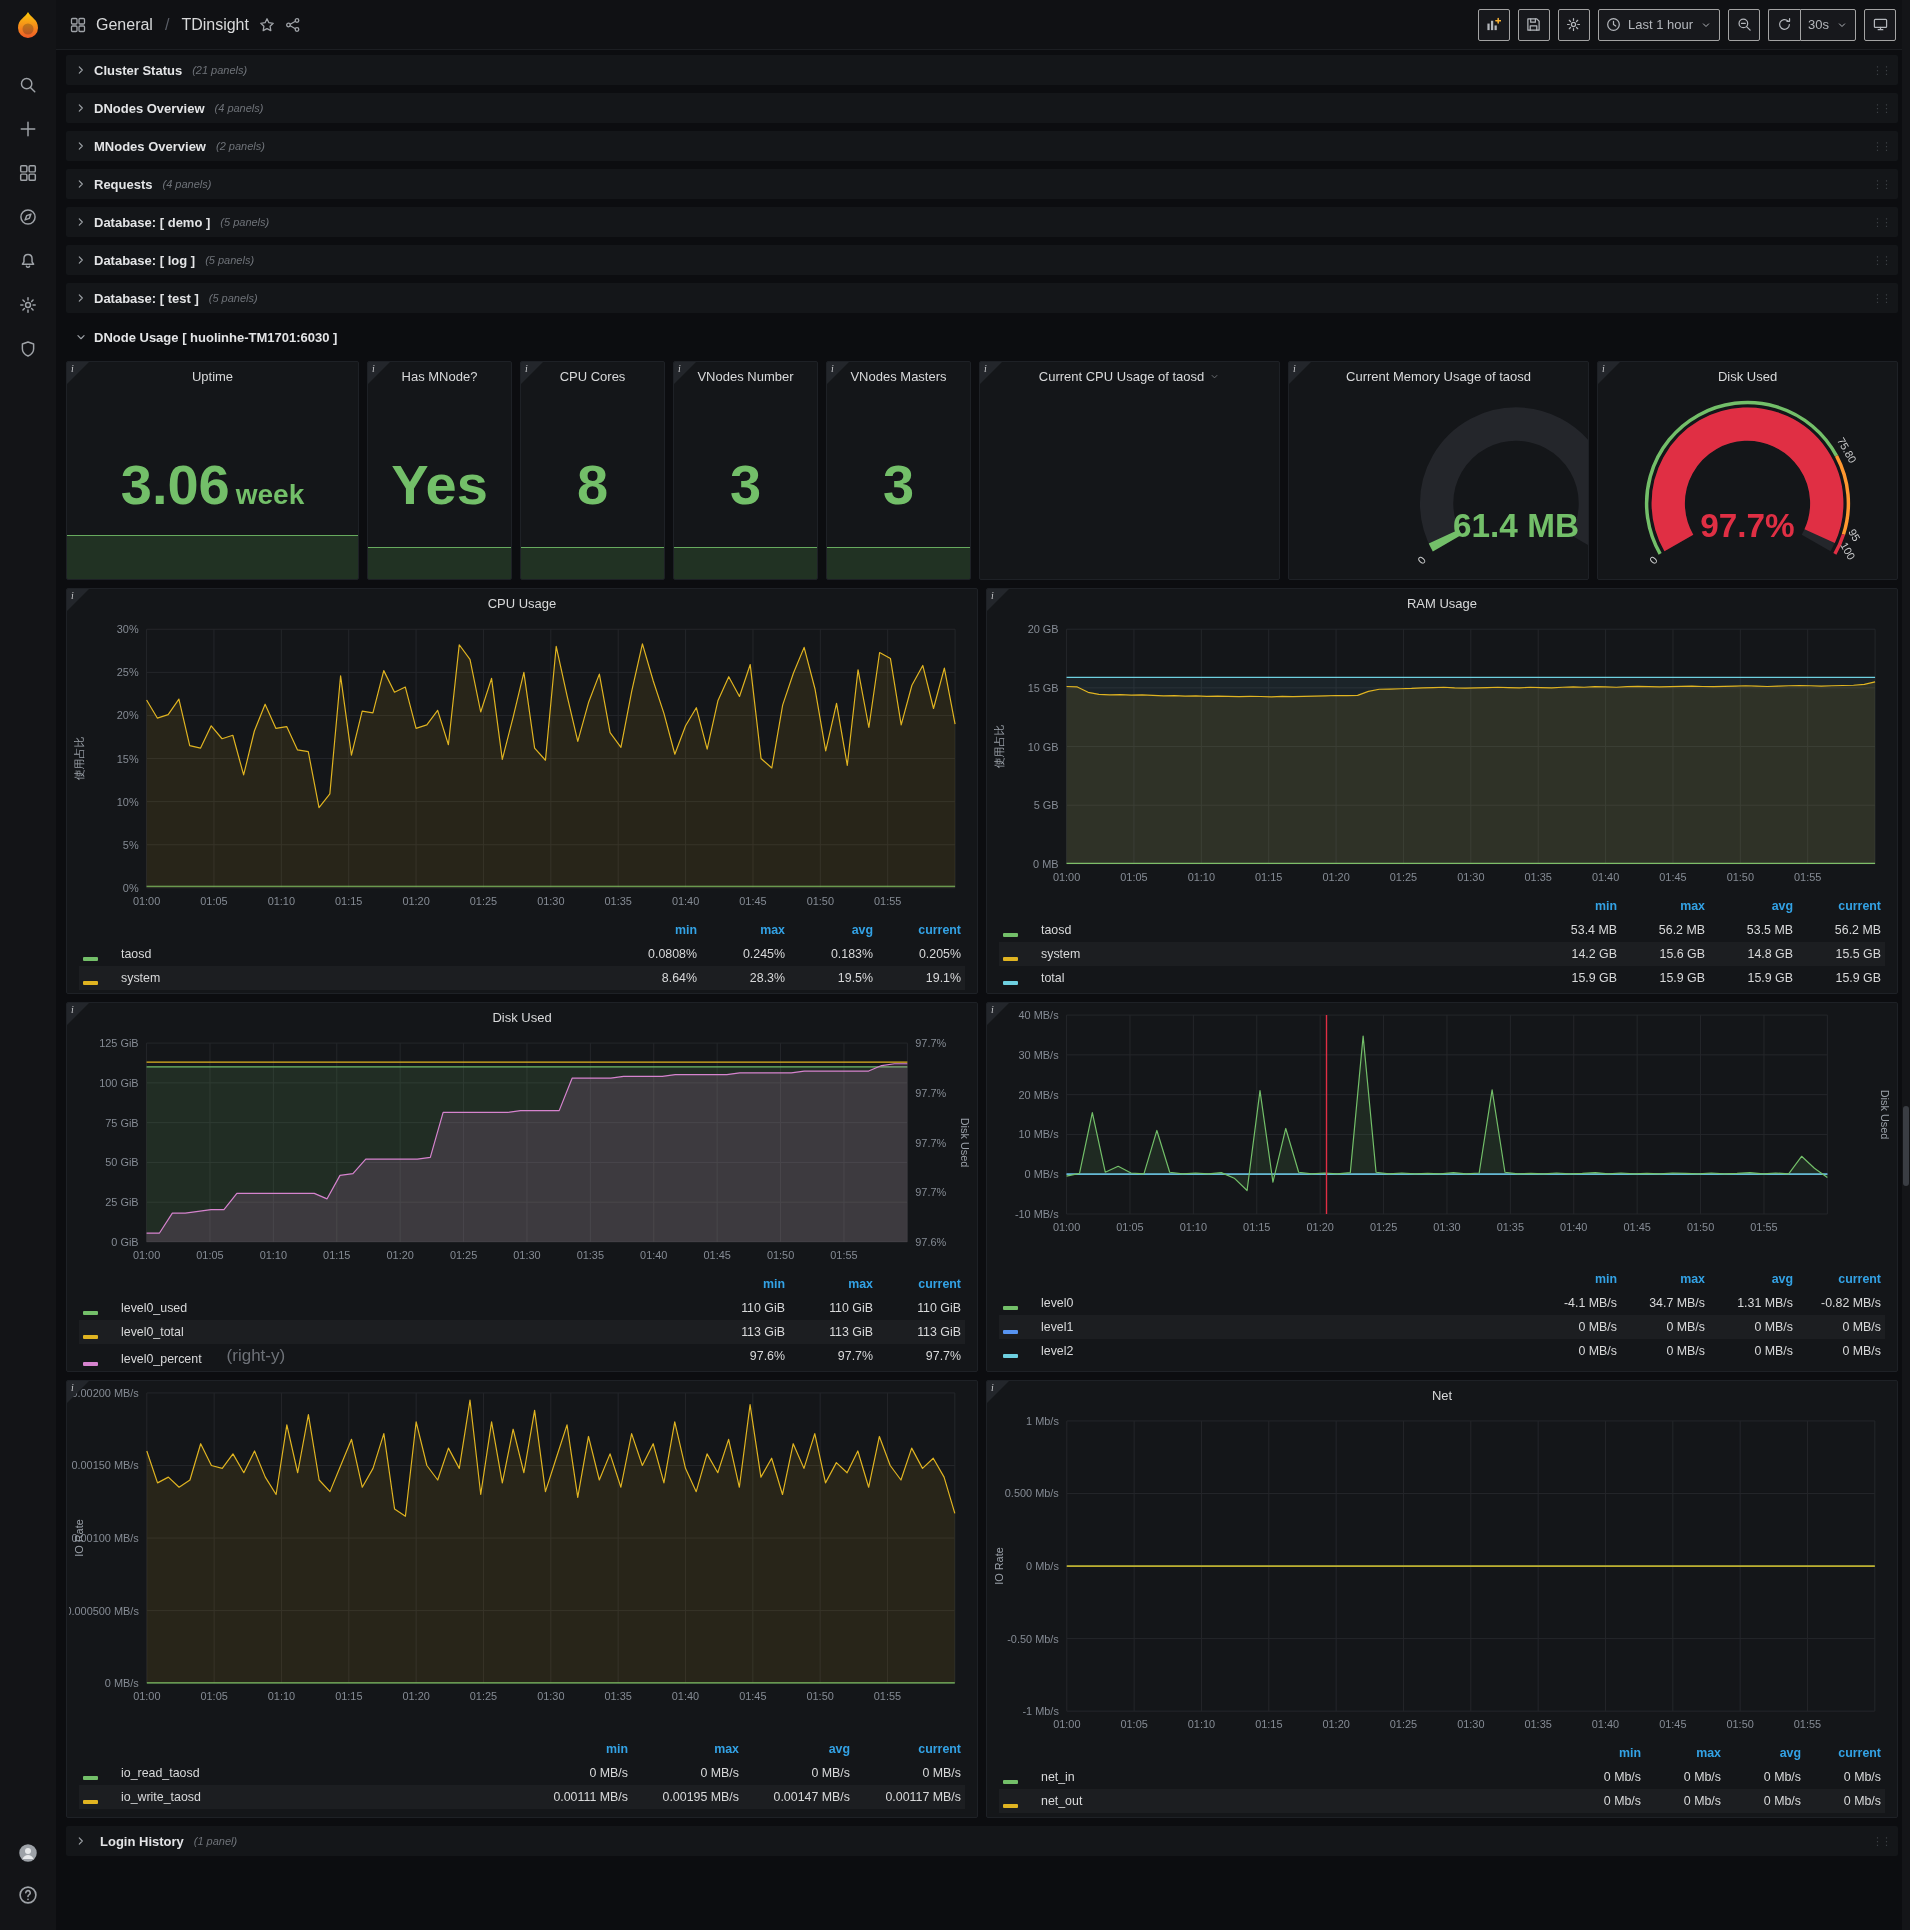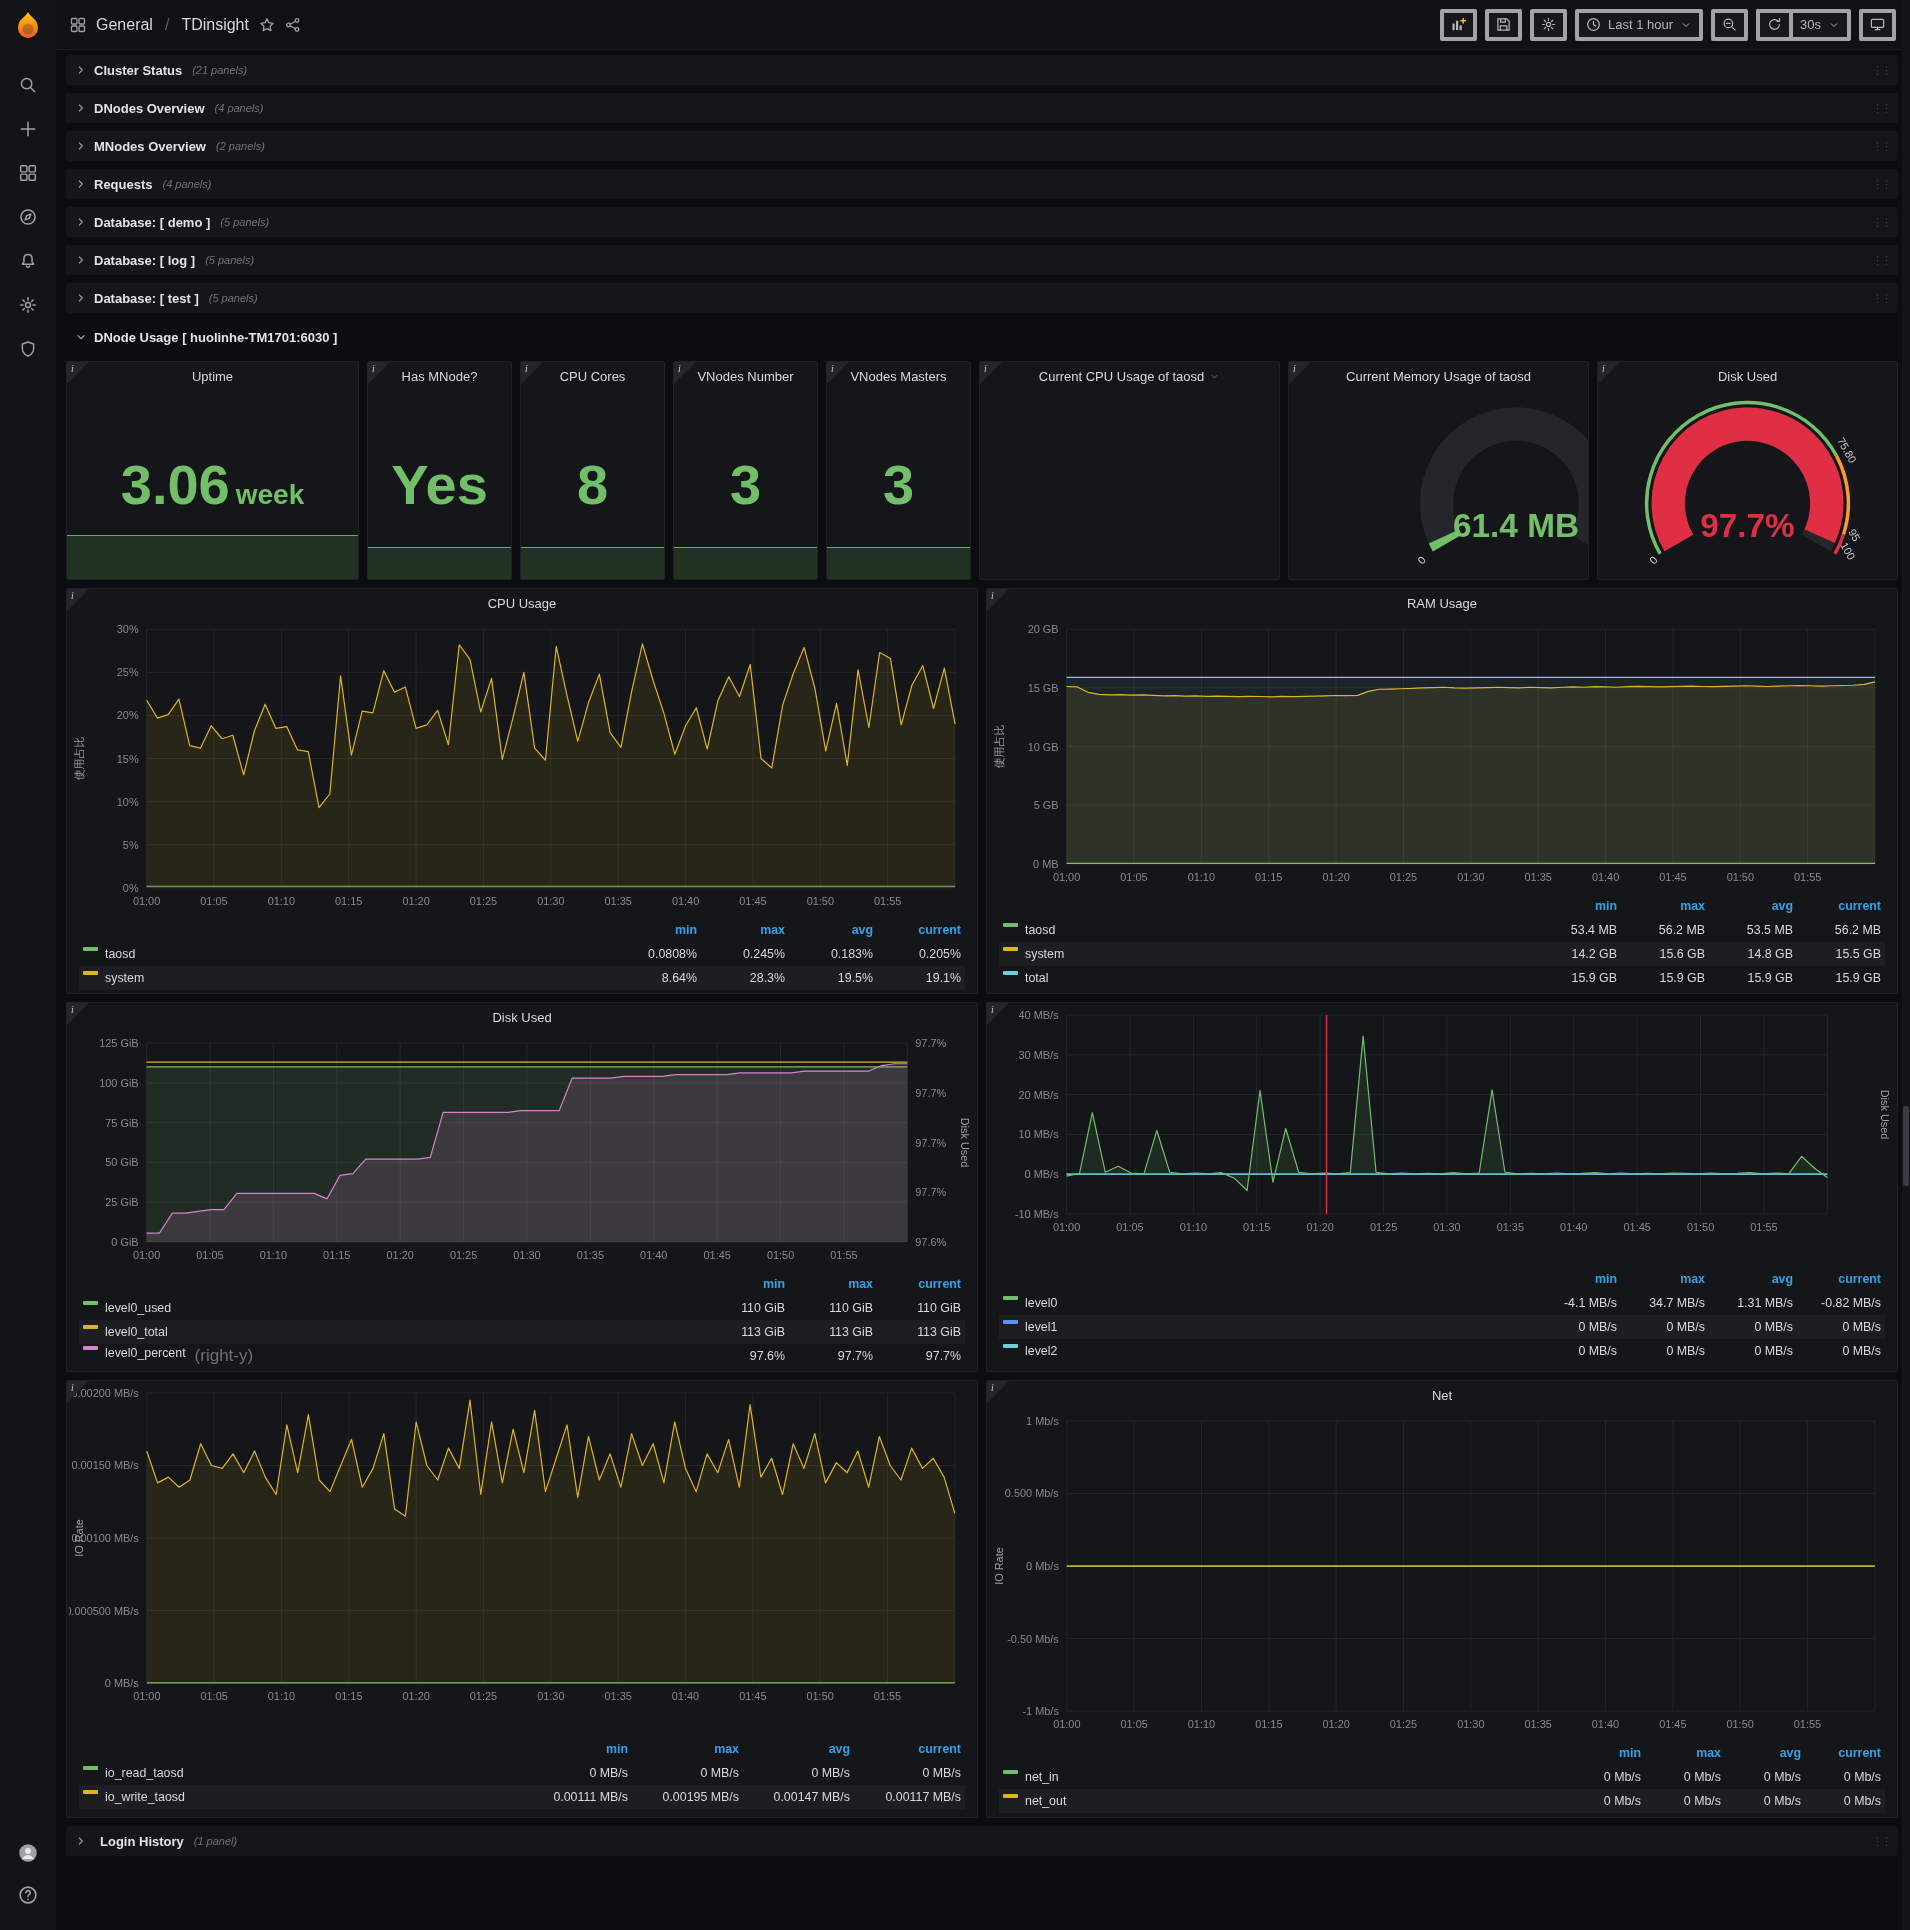--- a/index.html
+++ b/index.html
@@ -11,21 +11,21 @@
   .side-btn{width:40px;height:42px;display:flex;align-items:center;justify-content:center;color:#9fa3a8;cursor:pointer;border-radius:3px}
   .side-spacer{flex:1}
   .side-bottom{margin-bottom:14px;display:flex;flex-direction:column;align-items:center}
   
   .topbar{position:fixed;left:56px;right:0;top:0;height:50px;background:#101114;border-bottom:1px solid #1c1e22;
     display:flex;align-items:center;padding:0 14px;z-index:15}
   .crumb{display:flex;align-items:center;gap:10px;font-size:16px;color:#d8d9da}
   .crumb .sep{color:#5a5e66;margin:0 2px}
   .crumb-ic{color:#9fa3a8;display:flex}
   .tb-right{margin-left:auto;display:flex;align-items:center;gap:8px}
-  .tb-btn{height:32px;min-width:32px;padding:0 7px;background:#17181c;border:4px solid #a3a3a3;border-radius:2px;
+  .tb-btn{height:32px;min-width:32px;padding:0 7px;background:#17181c;border:1px solid #a3a3a3;border-radius:2px;
     display:flex;align-items:center;justify-content:center;gap:7px;color:#b4b7bc;font-size:13px;cursor:pointer}
   .tb-group{display:flex;align-items:stretch}
   .tb-group .tb-btn{border-radius:0}
   .tb-group .tb-btn:first-child{border-radius:2px 0 0 2px;border-right:none}
   .tb-group .tb-btn:last-child{border-radius:0 2px 2px 0}
   
   .content{margin-left:56px;padding:10px 12px 6px 10px}
   .varbar{display:flex;align-items:center;gap:10px;margin:4px 0 14px 2px}
   .varpair{display:flex;align-items:center;gap:4px}
   .varlabel{background:#121821;color:#539bd8;font-size:13px;font-weight:700;padding:6px 10px;border-radius:2px;cursor:default}
@@ -57,21 +57,21 @@
   .spark{position:absolute;left:0;right:0;bottom:0;background:rgba(82,150,75,.22);border-top:1px solid rgba(115,191,105,.85)}
   .gaugebody{flex:1;position:relative}
   
   .chartgrid{display:grid;grid-template-columns:1fr 1fr;grid-template-rows:406px 370px 438px;gap:8px;margin-bottom:8px}
   .plot{flex:1;position:relative;margin:2px 6px 0 2px}
   .legend{padding:2px 12px 8px 12px;font-size:12.4px}
   .lgrow{display:grid;align-items:center;min-height:24px;padding:0 4px}
   .lgrow.zebra{background:rgba(255,255,255,.035)}
   .lghead{color:#33a2e5;font-weight:700;font-size:12.4px}
   .lghead div{text-align:right}
-  .lgname{display:flex;align-items:flex-start;gap:7px;cursor:pointer}
+  .lgname{display:flex;align-items:flex-end;gap:23px;cursor:pointer}
   .lgdash{width:15px;height:4px;border-radius:1px;flex:0 0 auto}
   .lgnote{color:#6e7278;font-size:17px;margin-left:2px}
   .lgval{text-align:right;color:#d8d9da}
   svg text{font-family:"Liberation Sans",sans-serif}
   
   .scrolltrack{position:fixed;right:0;top:0;width:8px;height:100%;background:#141518;z-index:30}
   .scrollthumb{position:absolute;right:1px;width:6px;height:80px;background:#3a3d43;border-radius:3px;top:1106px}
 </style>
 </head>
 <body>

